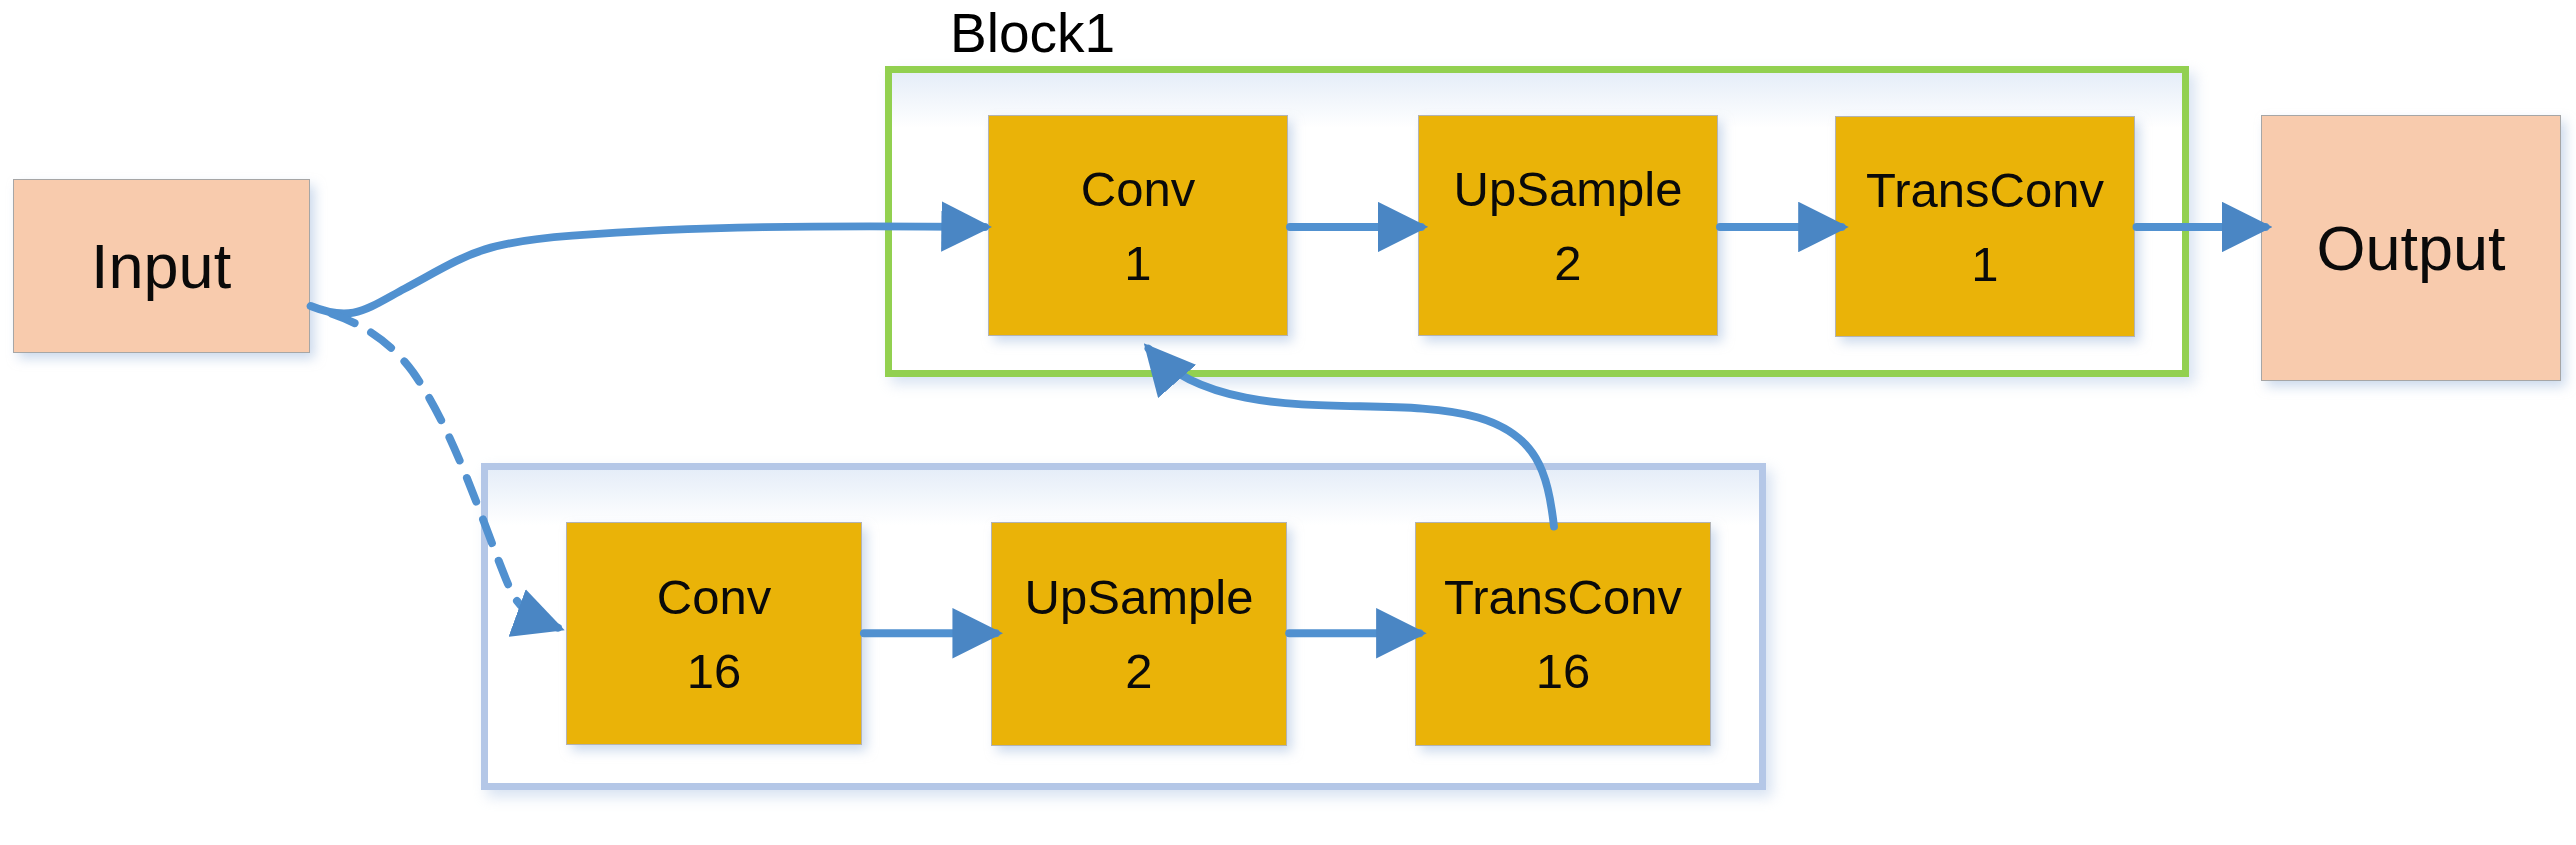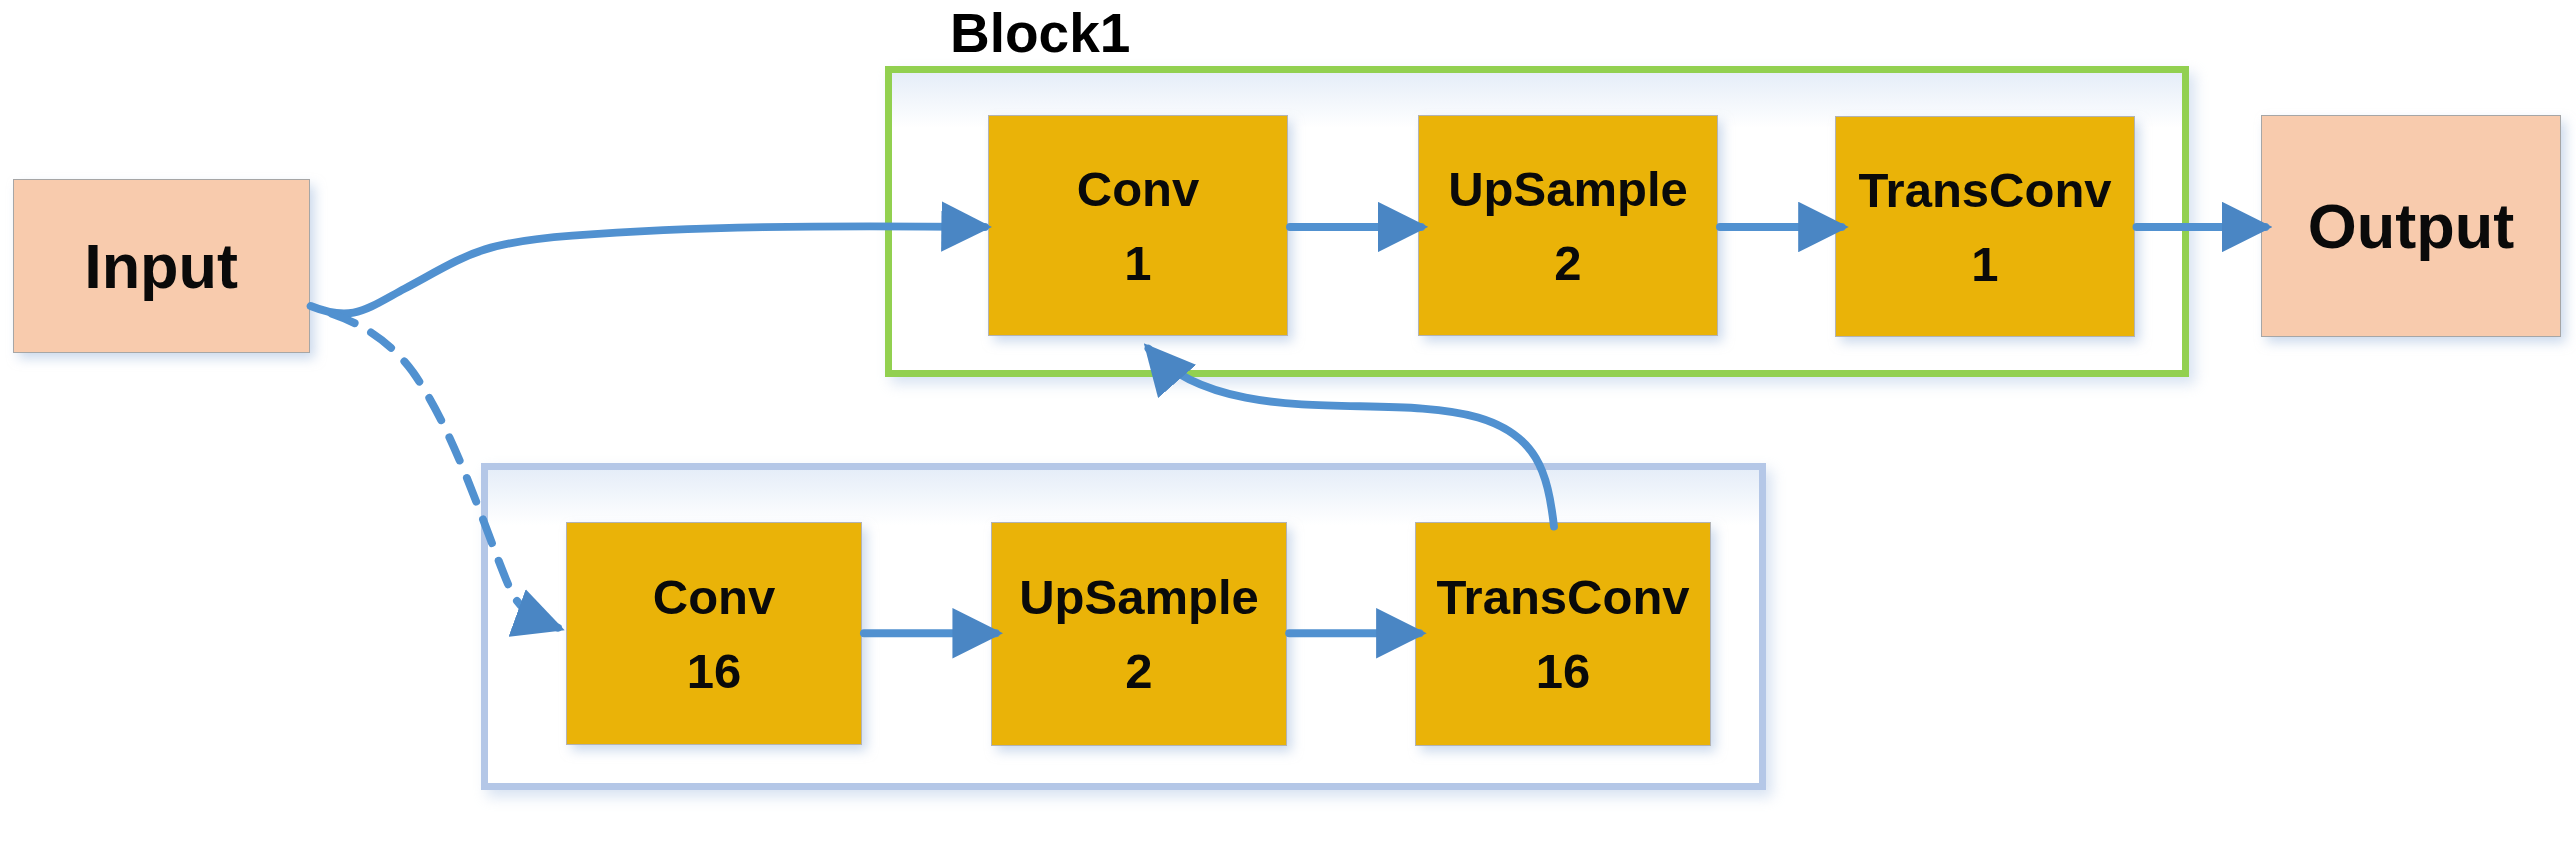--- a/index.html
+++ b/index.html
@@ -8,21 +8,20 @@
     background: #ffffff;
     font-family: "Liberation Sans", sans-serif;
   }
   .canvas {
     position: relative;
     width: 2576px;
     height: 846px;
     background: #ffffff;
     overflow: hidden;
     color: #0a0a0a;
-    font-weight: bold;
   }
 
   
   .block-rect {
     position: absolute;
     box-sizing: border-box;
     background: linear-gradient(to bottom, rgba(198,216,240,0.45) 0px, rgba(255,255,255,0) 55px);
     box-shadow: 5.5px 7.1px 12.6px rgba(168,193,226,0.45);
   }
   .block1 {
@@ -84,21 +83,21 @@
 <div class="canvas">
 
   <div class="block-rect block1"></div>
   <div class="block-rect block2"></div>
 
   <div class="block-label" style="left:950px; top:6.3px;">Block1</div>
 
   <div class="node io" style="left:12.6px; top:179px; width:297px; height:174px;">
     <span>Input</span>
   </div>
-  <div class="node io" style="left:2261px; top:115px; width:300px; height:222px;">
+  <div class="node io" style="left:2261px; top:115px; width:300px; height:266px;">
     <span>Output</span>
   </div>
 
   <div class="node" style="left:988px; top:115px;">
     <span>Conv</span>
     <span>1</span>
   </div>
   <div class="node" style="left:1418px; top:115px;">
     <span>UpSample</span>
     <span>2</span>

